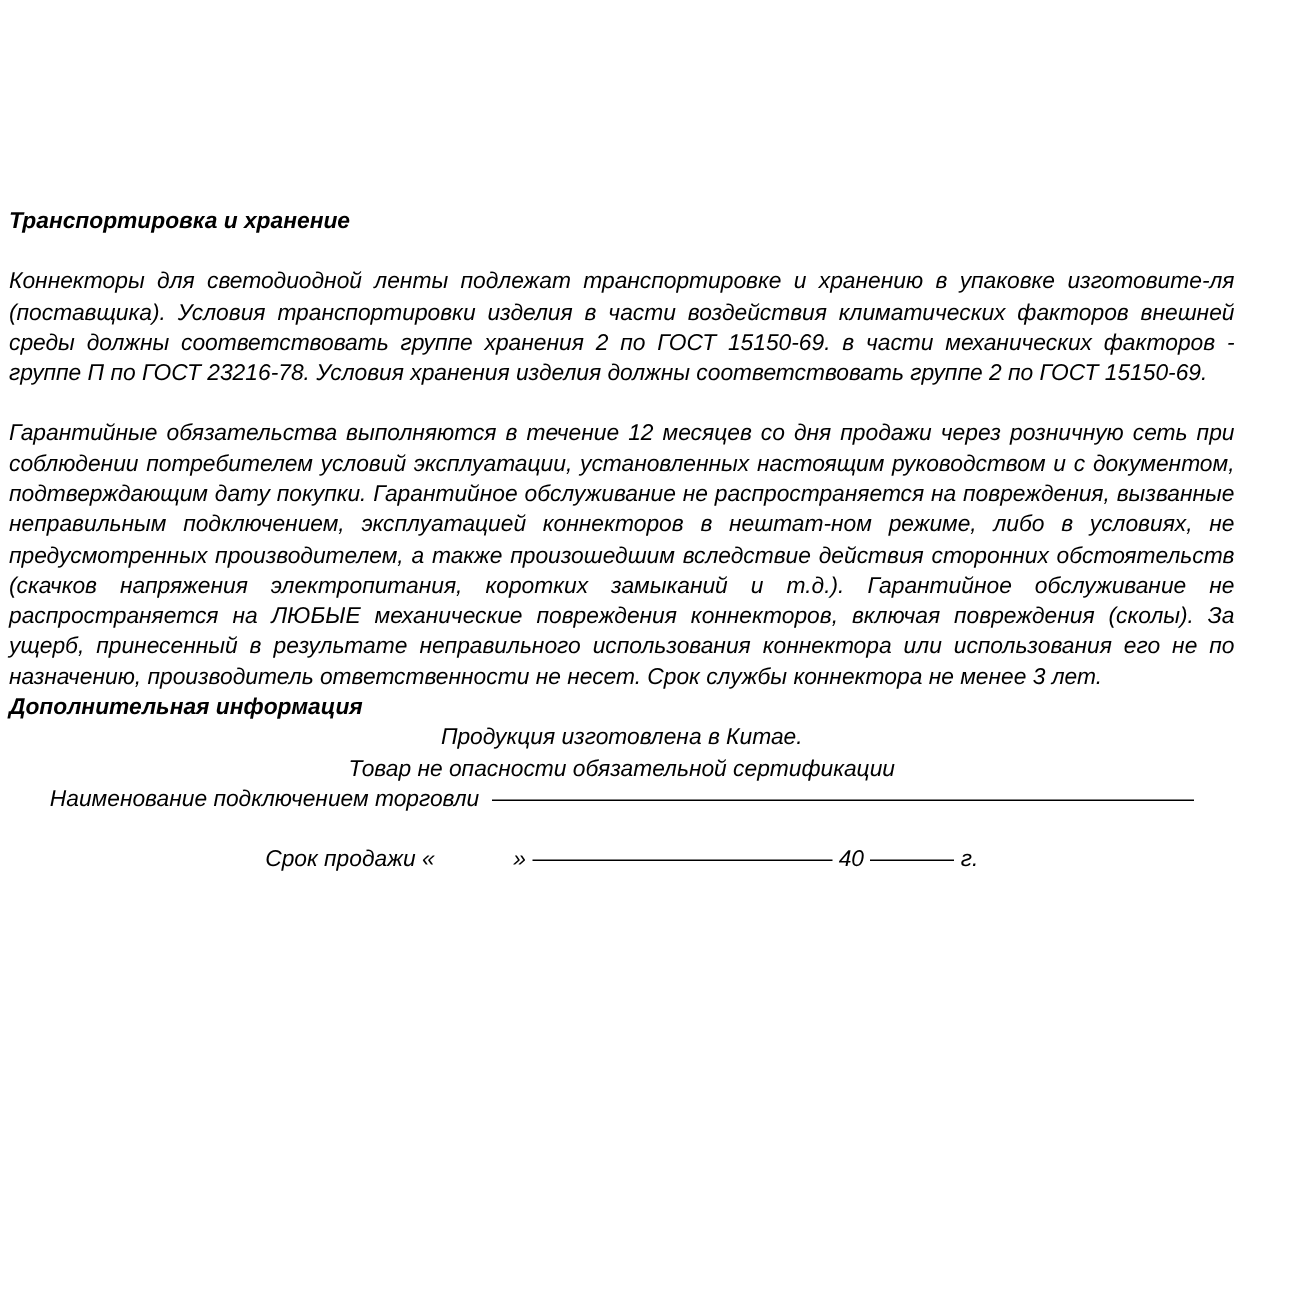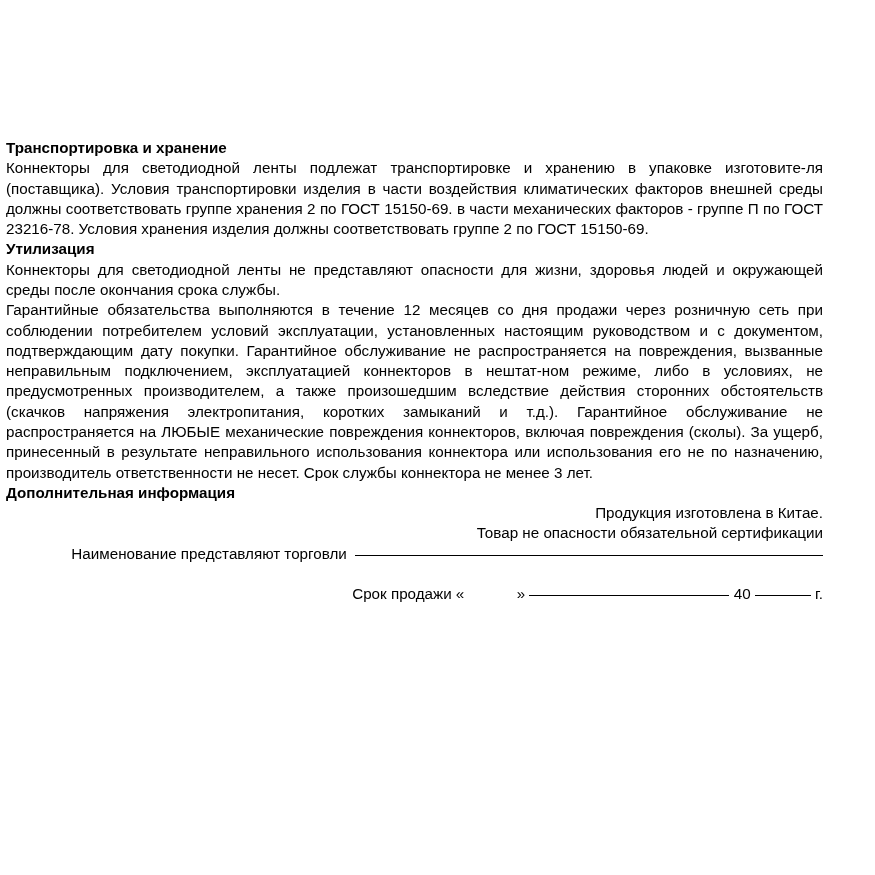--- a/index.html
+++ b/index.html
@@ -17,36 +17,38 @@
   .page {
     position: relative;
     width: 875px;
     height: 875px;
     box-sizing: border-box;
     padding: 138px 52px 0 6px;
   }
   .doc {
     font-size: 15.2px;
     line-height: 1.335;
+    font-style: italic;
   }
   .section-heading {
     font-weight: bold;
     font-size: 15.2px;
     line-height: 1.335;
     margin: 0;
   }
   .para {
     margin: 0;
     font-size: 15.2px;
     line-height: 1.335;
-    text-align: right;
+    text-align: center;
   }
   .para.justify {
     text-align: justify;
     text-align-last: left;
+    margin-top: 20px;
   }
   .block {
     margin-bottom: 0;
   }
   .spacer-line {
     height: 20px;
   }
   .fill-line {
     display: inline-block;
     border-bottom: 1px solid #000;
@@ -80,35 +82,31 @@
 <body>
 
 <div class="page">
   <div class="doc">
 
     <div class="block">
       <div class="section-heading">Транспортировка и хранение</div>
       <p class="para justify">Коннекторы для светодиодной ленты подлежат транспортировке и хранению в упаковке изготовите-ля (поставщика). Условия транспортировки изделия в части воздействия климатических факторов внешней среды должны соответствовать группе хранения 2 по ГОСТ 15150-69. в части механических факторов - группе П по ГОСТ 23216-78. Условия хранения  изделия должны соответствовать группе 2 по ГОСТ 15150-69.</p>
     </div>
 
-    <div class="block">
-      <div class="section-heading">Утилизация</div>
-      <p class="para justify">Коннекторы для светодиодной ленты не представляют опасности для жизни, здоровья людей и окружающей среды после окончания срока службы.</p>
-    </div>
 
     <div class="block">
       <p class="para justify">Гарантийные обязательства выполняются в течение 12 месяцев со дня продажи через розничную сеть при соблюдении потребителем условий эксплуатации, установленных настоящим руководством и с документом, подтверждающим дату покупки. Гарантийное обслуживание не распространяется на повреждения, вызванные неправильным подключением, эксплуатацией коннекторов в нештат-ном режиме, либо в условиях, не предусмотренных производителем, а также произошедшим вследствие действия сторонних обстоятельств (скачков напряжения электропитания, коротких замыканий и т.д.). Гарантийное обслуживание не распространяется на ЛЮБЫЕ механические повреждения коннекторов, включая повреждения (сколы). За ущерб, принесенный в результате неправильного использования коннектора или использования его не по назначению, производитель ответственности не несет. Срок службы коннектора не менее 3 лет.</p>
     </div>
 
     <div class="block">
       <div class="section-heading">Дополнительная информация</div>
       <p class="para">Продукция изготовлена в Китае.</p>
       <p class="para">Товар не опасности обязательной сертификации</p>
       <p class="para">
-        <span>Наименование представляют торговли</span>
+        <span>Наименование подключением торговли</span>
         <span class="fill-line line-long"></span>
       </p>
       <div class="spacer-line"></div>
       <p class="para">
         <span>Срок продажи «</span>
         <span class="quote-gap"></span>
         <span>»</span>
         <span class="fill-line line-mid"></span>
         <span>40</span>
         <span class="fill-line line-short"></span>

